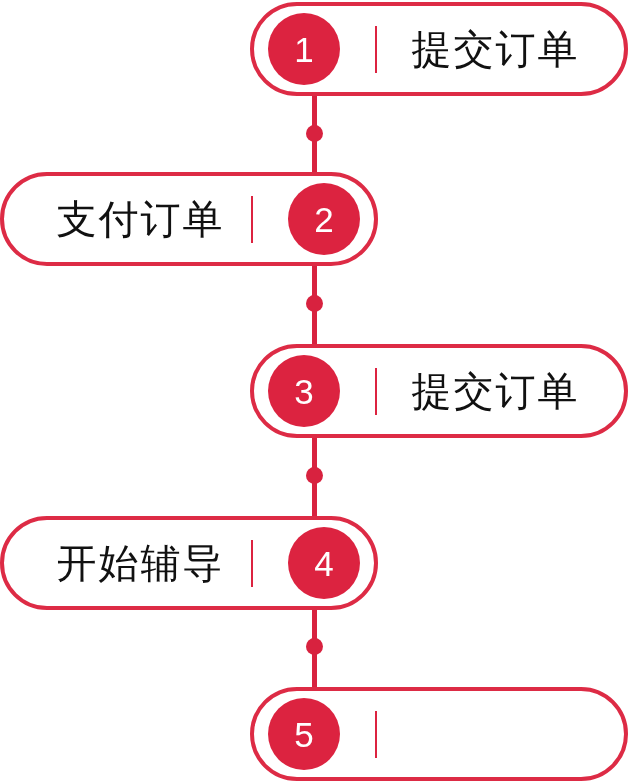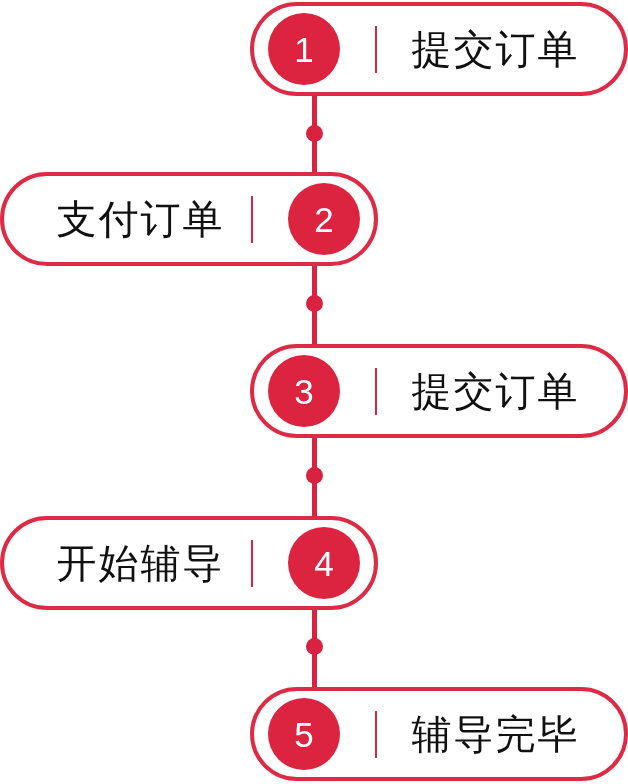--- a/index.html
+++ b/index.html
@@ -119,16 +119,15 @@
 
   <div class="step left" style="top:516px;">
     <div class="badge">4</div>
     <div class="divider"></div>
     <div class="step-label">开始辅导</div>
   </div>
 
   <div class="step right" style="top:687px;">
     <div class="badge">5</div>
     <div class="divider"></div>
-    <div class="step-label">辅导完毕</div>
   </div>
 
 </div>
 
 </body></html>

